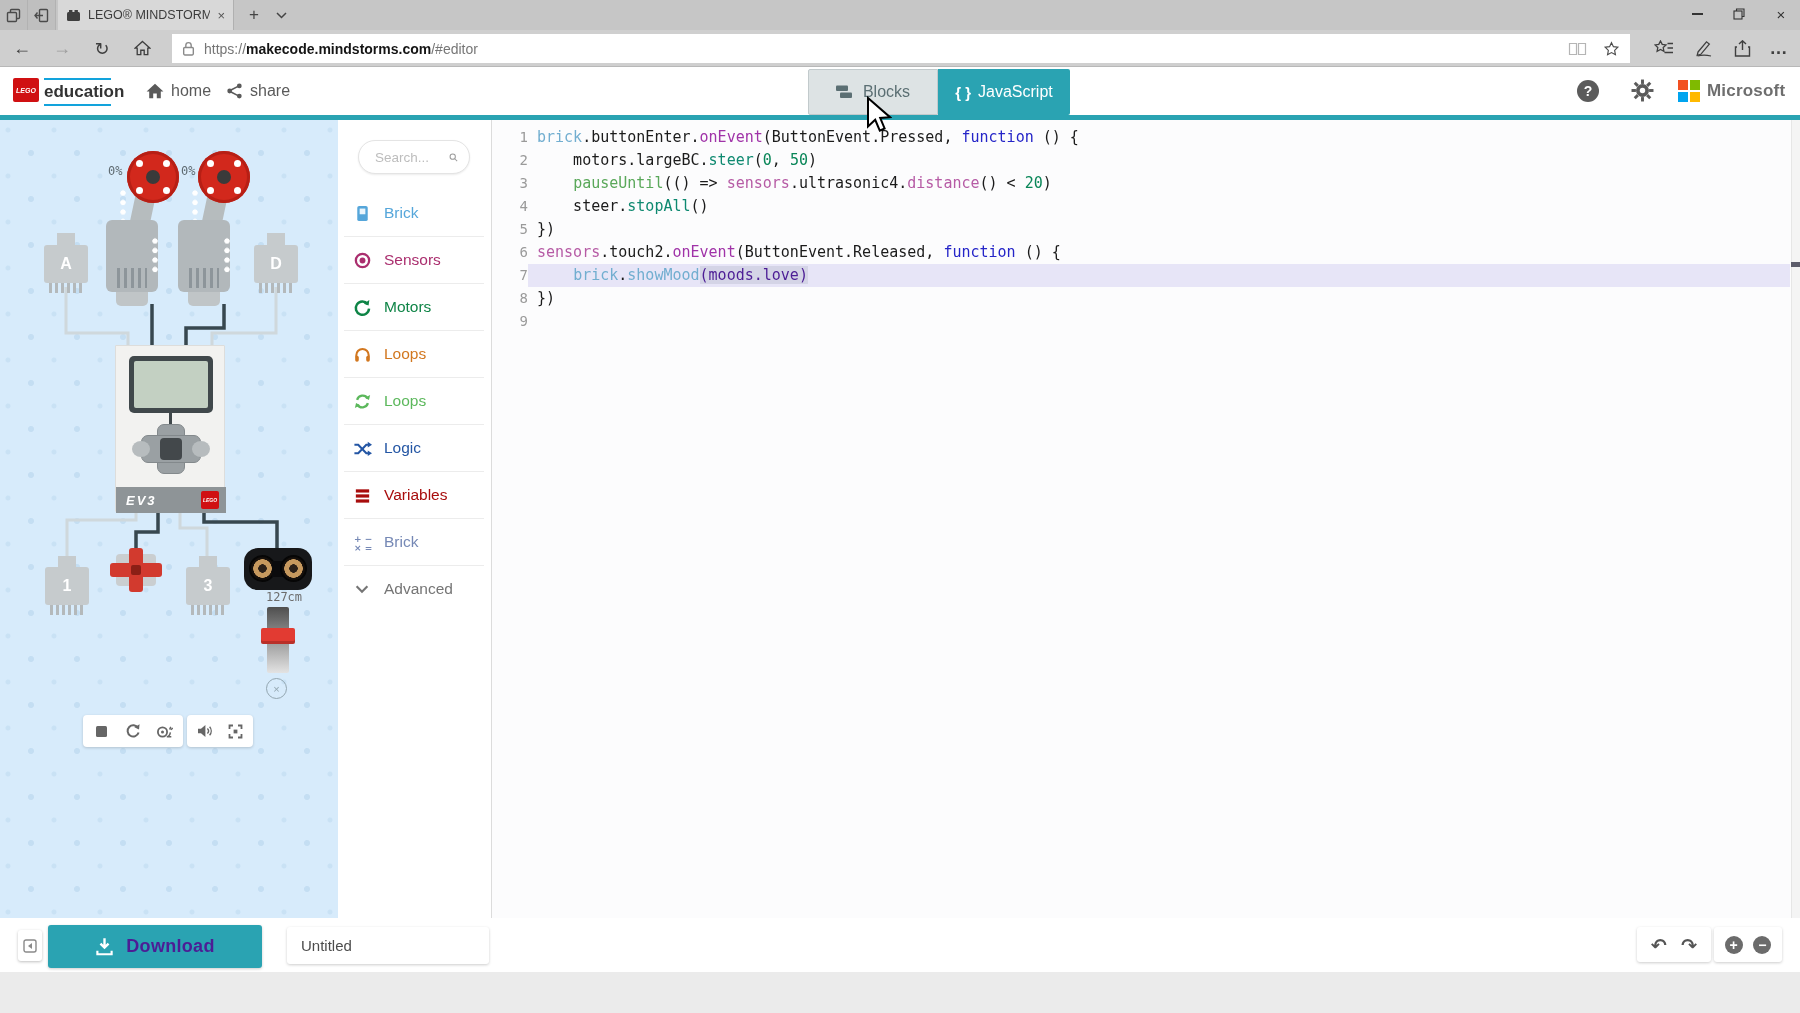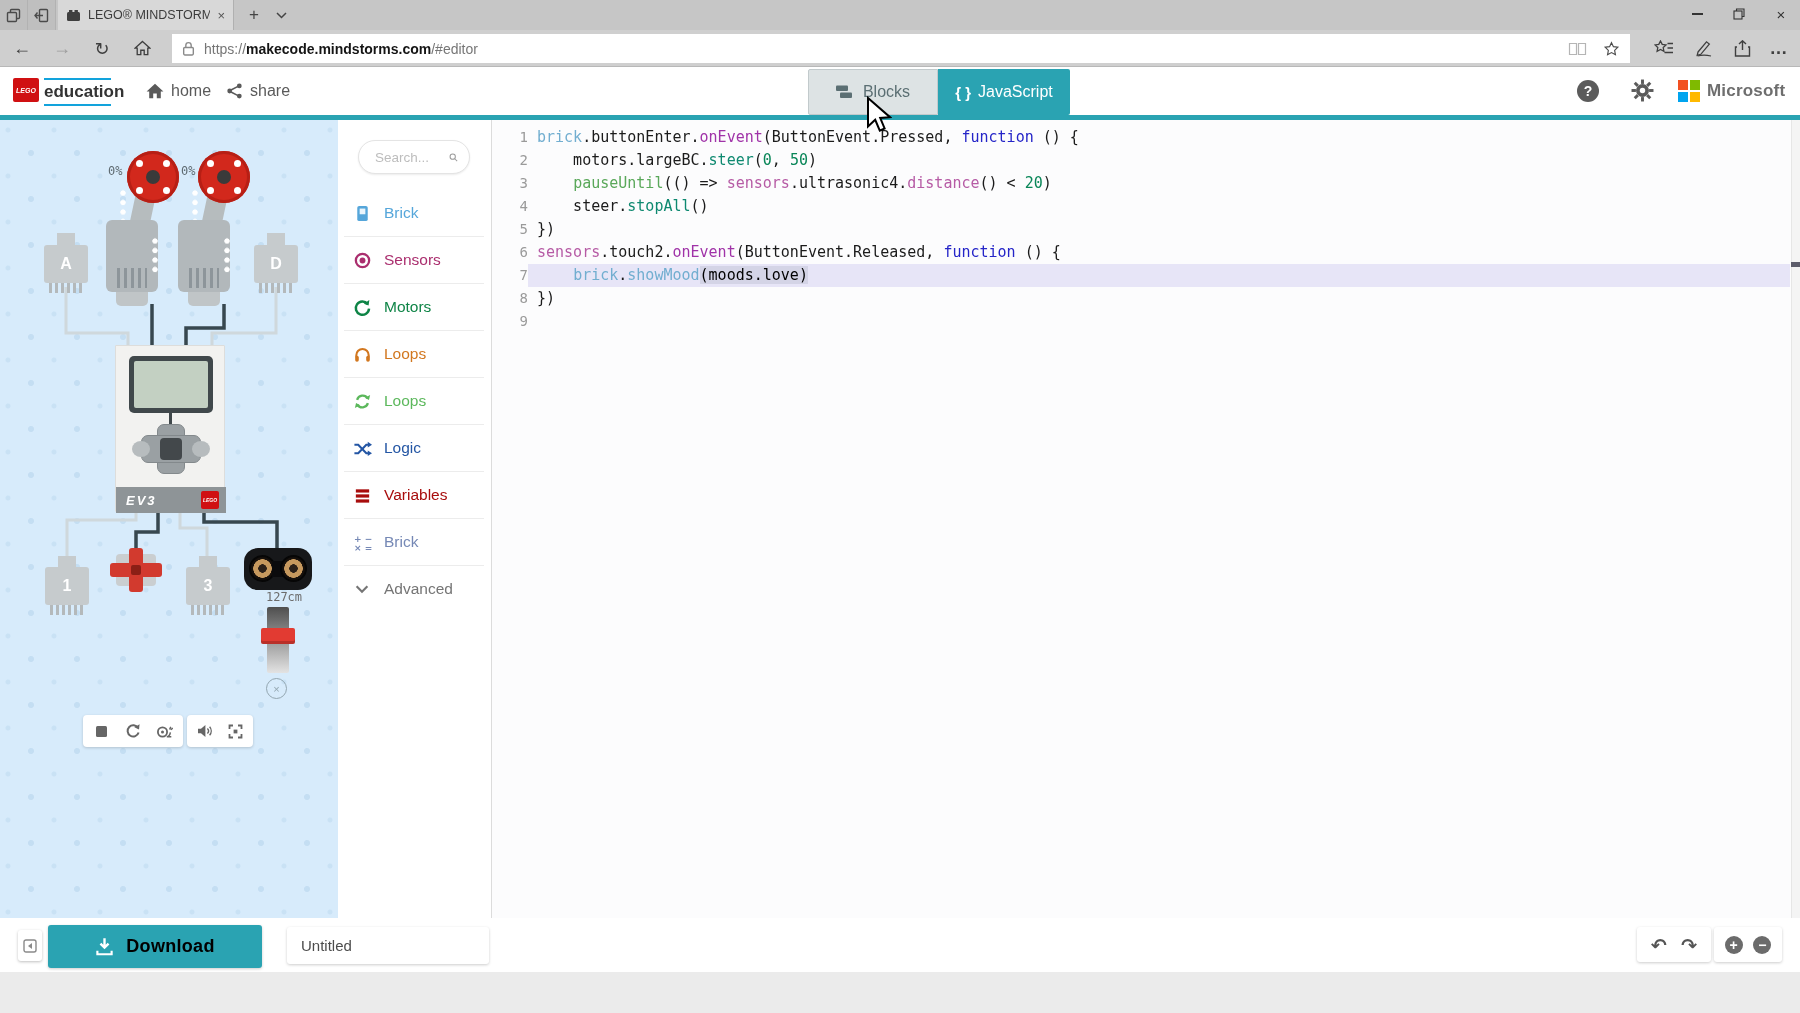--- a/index.html
+++ b/index.html
@@ -64,21 +64,21 @@
   .code-line{position:relative;height:23px;line-height:23px;white-space:pre;display:flex;}
   .code-line .ln{width:36px;text-align:right;color:#9a9a9a;flex:none;position:relative;z-index:2;font-size:14px;}
   .code-line .code-text{padding-left:9px;position:relative;z-index:2;}
   .code-line.hl::before{content:'';position:absolute;left:36px;right:10px;top:0;bottom:0;background:#e7e5f7;z-index:1;}
   .tk-plain{color:#1b1b1b}.tk-kw{color:#2525c8}.tk-num{color:#098658}
   .tk-ns-brick,.tk-fn-brick{color:#72aed0}
   .tk-ns-sensors,.tk-fn-sensors{color:#b65ba5}
   .tk-fn-event{color:#a033a8}
   .tk-fn-motors{color:#0e8970}
   .tk-fn-loops{color:#5aa85a}
-  .tk-sel{color:#000000;background:#d4d4e6;margin-top:17px;}
+  .tk-sel{color:#4c1d95;background:#d4d4e6;margin-top:17px;}
   .scroll-strip{position:absolute;right:0;top:0;width:9px;height:798px;background:#f4f4f4;border-left:1px solid #e6e6e6;box-sizing:border-box;}
   .scroll-mark{position:absolute;right:0;top:142px;width:9px;height:5px;background:#5d5d6b;}
 
   
   .pct{position:absolute;font-size:12px;color:#5f6b72;font-family:"DejaVu Sans Mono","Liberation Mono",monospace;}
   .wheel{position:absolute;width:52px;height:52px;border-radius:50%;background:#d2281c;box-shadow:inset 0 0 0 3px #b71f15;}
   .wheel .hub{position:absolute;left:19px;top:19px;width:14px;height:14px;border-radius:50%;background:#3a3a3a;}
   .wheel .dot{position:absolute;width:7px;height:7px;border-radius:50%;background:#fff;}
   .mconn{position:absolute;width:20px;height:56px;background:#b6bcbe;border-radius:4px;}
   .studs{position:absolute;width:10px;background-image:radial-gradient(circle at 5px 5px,#fff 2.4px,transparent 3px);background-size:10px 9.5px;}
@@ -110,21 +110,21 @@
   .slider-track{position:absolute;left:267px;top:487px;width:22px;height:66px;background:linear-gradient(180deg,#4f4f4f,#9f9f9f 55%,#e3e3e3);border-radius:2px;}
   .slider-handle{position:absolute;left:261px;top:508px;width:34px;height:16px;background:#e23b32;border-radius:2px;box-shadow:inset 0 -3px rgba(0,0,0,.18);}
   .sim-reset{position:absolute;left:266px;top:558px;width:21px;height:21px;border:1.5px solid #93a6b0;border-radius:50%;color:#93a6b0;font-size:11px;display:flex;align-items:center;justify-content:center;box-sizing:border-box;}
   .sim-group{position:absolute;top:595px;height:32px;background:#fff;border-radius:4px;box-shadow:0 1px 3px rgba(0,0,0,.18);display:flex;align-items:center;justify-content:space-evenly;}
   .sim-btn{width:26px;height:26px;display:flex;align-items:center;justify-content:center;}
 
   
   .bottom-bar{position:absolute;left:0;top:918px;width:1800px;height:54px;background:#fff;}
   .footer-strip{position:absolute;left:0;top:972px;width:1800px;height:41px;background:#ebebeb;}
   .collapse-btn{position:absolute;left:18px;top:12px;width:24px;height:31px;background:#fff;border-radius:3px;box-shadow:0 1px 3px rgba(0,0,0,.25);display:flex;align-items:center;justify-content:center;}
-  .download-btn{position:absolute;left:48px;top:7px;width:214px;height:43px;background:#2aa3b2;border-radius:3px;color:#000000;display:flex;align-items:center;justify-content:center;gap:12px;font-size:18px;font-weight:600;letter-spacing:.3px;box-shadow:0 1px 3px rgba(0,0,0,.2);}
+  .download-btn{position:absolute;left:48px;top:7px;width:214px;height:43px;background:#2aa3b2;border-radius:3px;color:#4c1d95;display:flex;align-items:center;justify-content:center;gap:12px;font-size:18px;font-weight:600;letter-spacing:.3px;box-shadow:0 1px 3px rgba(0,0,0,.2);}
   .name-field{position:absolute;left:287px;top:9px;width:202px;height:37px;background:#fff;border-radius:3px;box-shadow:0 1px 3px rgba(0,0,0,.2);display:flex;padding:0 12px;box-sizing:border-box;}
   .name-field input{flex:1;border:none;outline:none;font-size:15px;color:#4c4c4c;font-family:"Liberation Sans",sans-serif;background:transparent;}
   .br-group{position:absolute;top:9px;height:35px;background:#fff;border-radius:3px;box-shadow:0 1px 3px rgba(0,0,0,.2);display:flex;align-items:center;justify-content:space-evenly;}
   .ur-ico{font-family:"DejaVu Sans",sans-serif;font-size:19px;color:#555;font-weight:bold;}
   .zoom-circle{width:18px;height:18px;border-radius:50%;background:#6b6b6b;color:#fff;display:flex;align-items:center;justify-content:center;font-size:14px;font-weight:bold;line-height:1;}
 
   .cursor{position:absolute;left:866px;top:96px;z-index:99;}
 </style>
 </head>
 <body>

